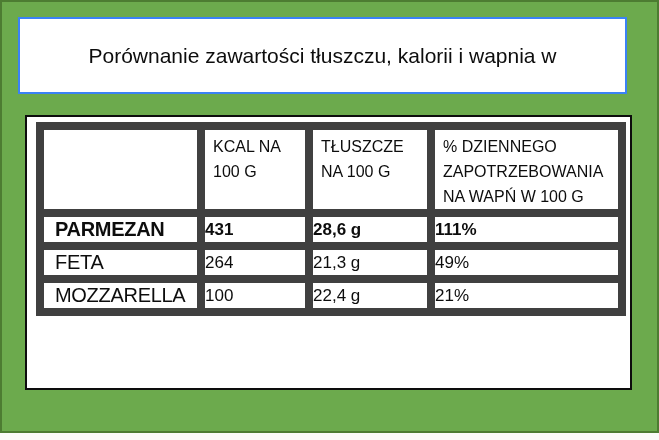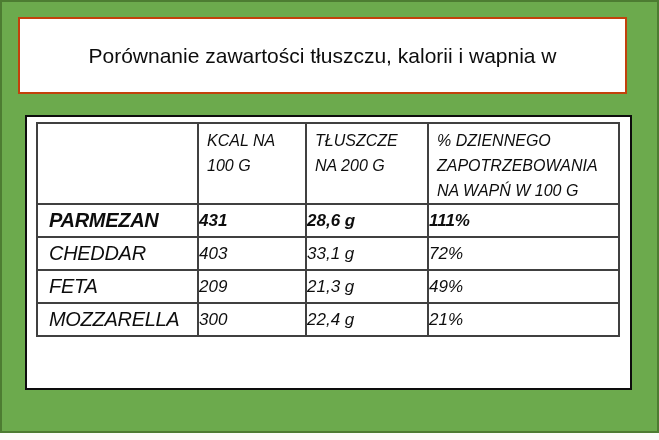--- a/index.html
+++ b/index.html
@@ -15,21 +15,21 @@
     left: 0; top: 0;
     width: 659px; height: 433px;
     background: #6caa4d;
     border: 2px solid #4d7c32;
   }
   .title-box {
     position: absolute;
     left: 18px; top: 17px;
     width: 609px; height: 77px;
     background: #ffffff;
-    border: 2px solid #c2410c;
+    border: 2px solid #3b82f6;
     display: flex;
     flex-direction: column;
     align-items: center;
     justify-content: center;
     text-align: center;
     color: #0d0d0d;
     font-size: 21px;
     line-height: 35px;
   }
   .table-panel {
@@ -40,23 +40,22 @@
     border: 2px solid #0d0d0d;
   }
   table.cheese-table {
     border-collapse: collapse;
     table-layout: fixed;
     width: 582px;
     margin: 5px 0 0 9px;
     color: #0d0d0d;
   }
   .cheese-table th, .cheese-table td {
-    border: 2px solid #404040;
+    border: 8px solid #404040;
     overflow: hidden;
-    font-style: italic;
   }
   .cheese-table th {
     height: 80px;
     vertical-align: top;
     text-align: left;
     font-weight: normal;
     font-size: 16px;
     line-height: 25px;
     padding: 4px 6px 0 8px;
   }
@@ -89,44 +88,38 @@
     <colgroup>
       <col style="width:161px">
       <col style="width:108px">
       <col style="width:122px">
       <col style="width:191px">
     </colgroup>
     <thead>
       <tr>
         <th></th>
         <th>KCAL NA 100 G</th>
-        <th>TŁUSZCZE NA 200 G</th>
+        <th>TŁUSZCZE NA 100 G</th>
         <th>% DZIENNEGO ZAPOTRZEBOWANIA NA WAPŃ W 100 G</th>
       </tr>
     </thead>
     <tbody>
       <tr class="highlight-row">
         <td class="name-cell">PARMEZAN</td>
         <td class="value-cell">431</td>
         <td class="value-cell">28,6 g</td>
         <td class="value-cell">111%</td>
       </tr>
       <tr>
-        <td class="name-cell">CHEDDAR</td>
-        <td class="value-cell">403</td>
-        <td class="value-cell">33,1 g</td>
-        <td class="value-cell">72%</td>
-      </tr>
-      <tr>
         <td class="name-cell">FETA</td>
-        <td class="value-cell">209</td>
+        <td class="value-cell">264</td>
         <td class="value-cell">21,3 g</td>
         <td class="value-cell">49%</td>
       </tr>
       <tr>
         <td class="name-cell">MOZZARELLA</td>
-        <td class="value-cell">300</td>
+        <td class="value-cell">100</td>
         <td class="value-cell">22,4 g</td>
         <td class="value-cell">21%</td>
       </tr>
     </tbody>
   </table>
 </div>
 
 </body></html>

